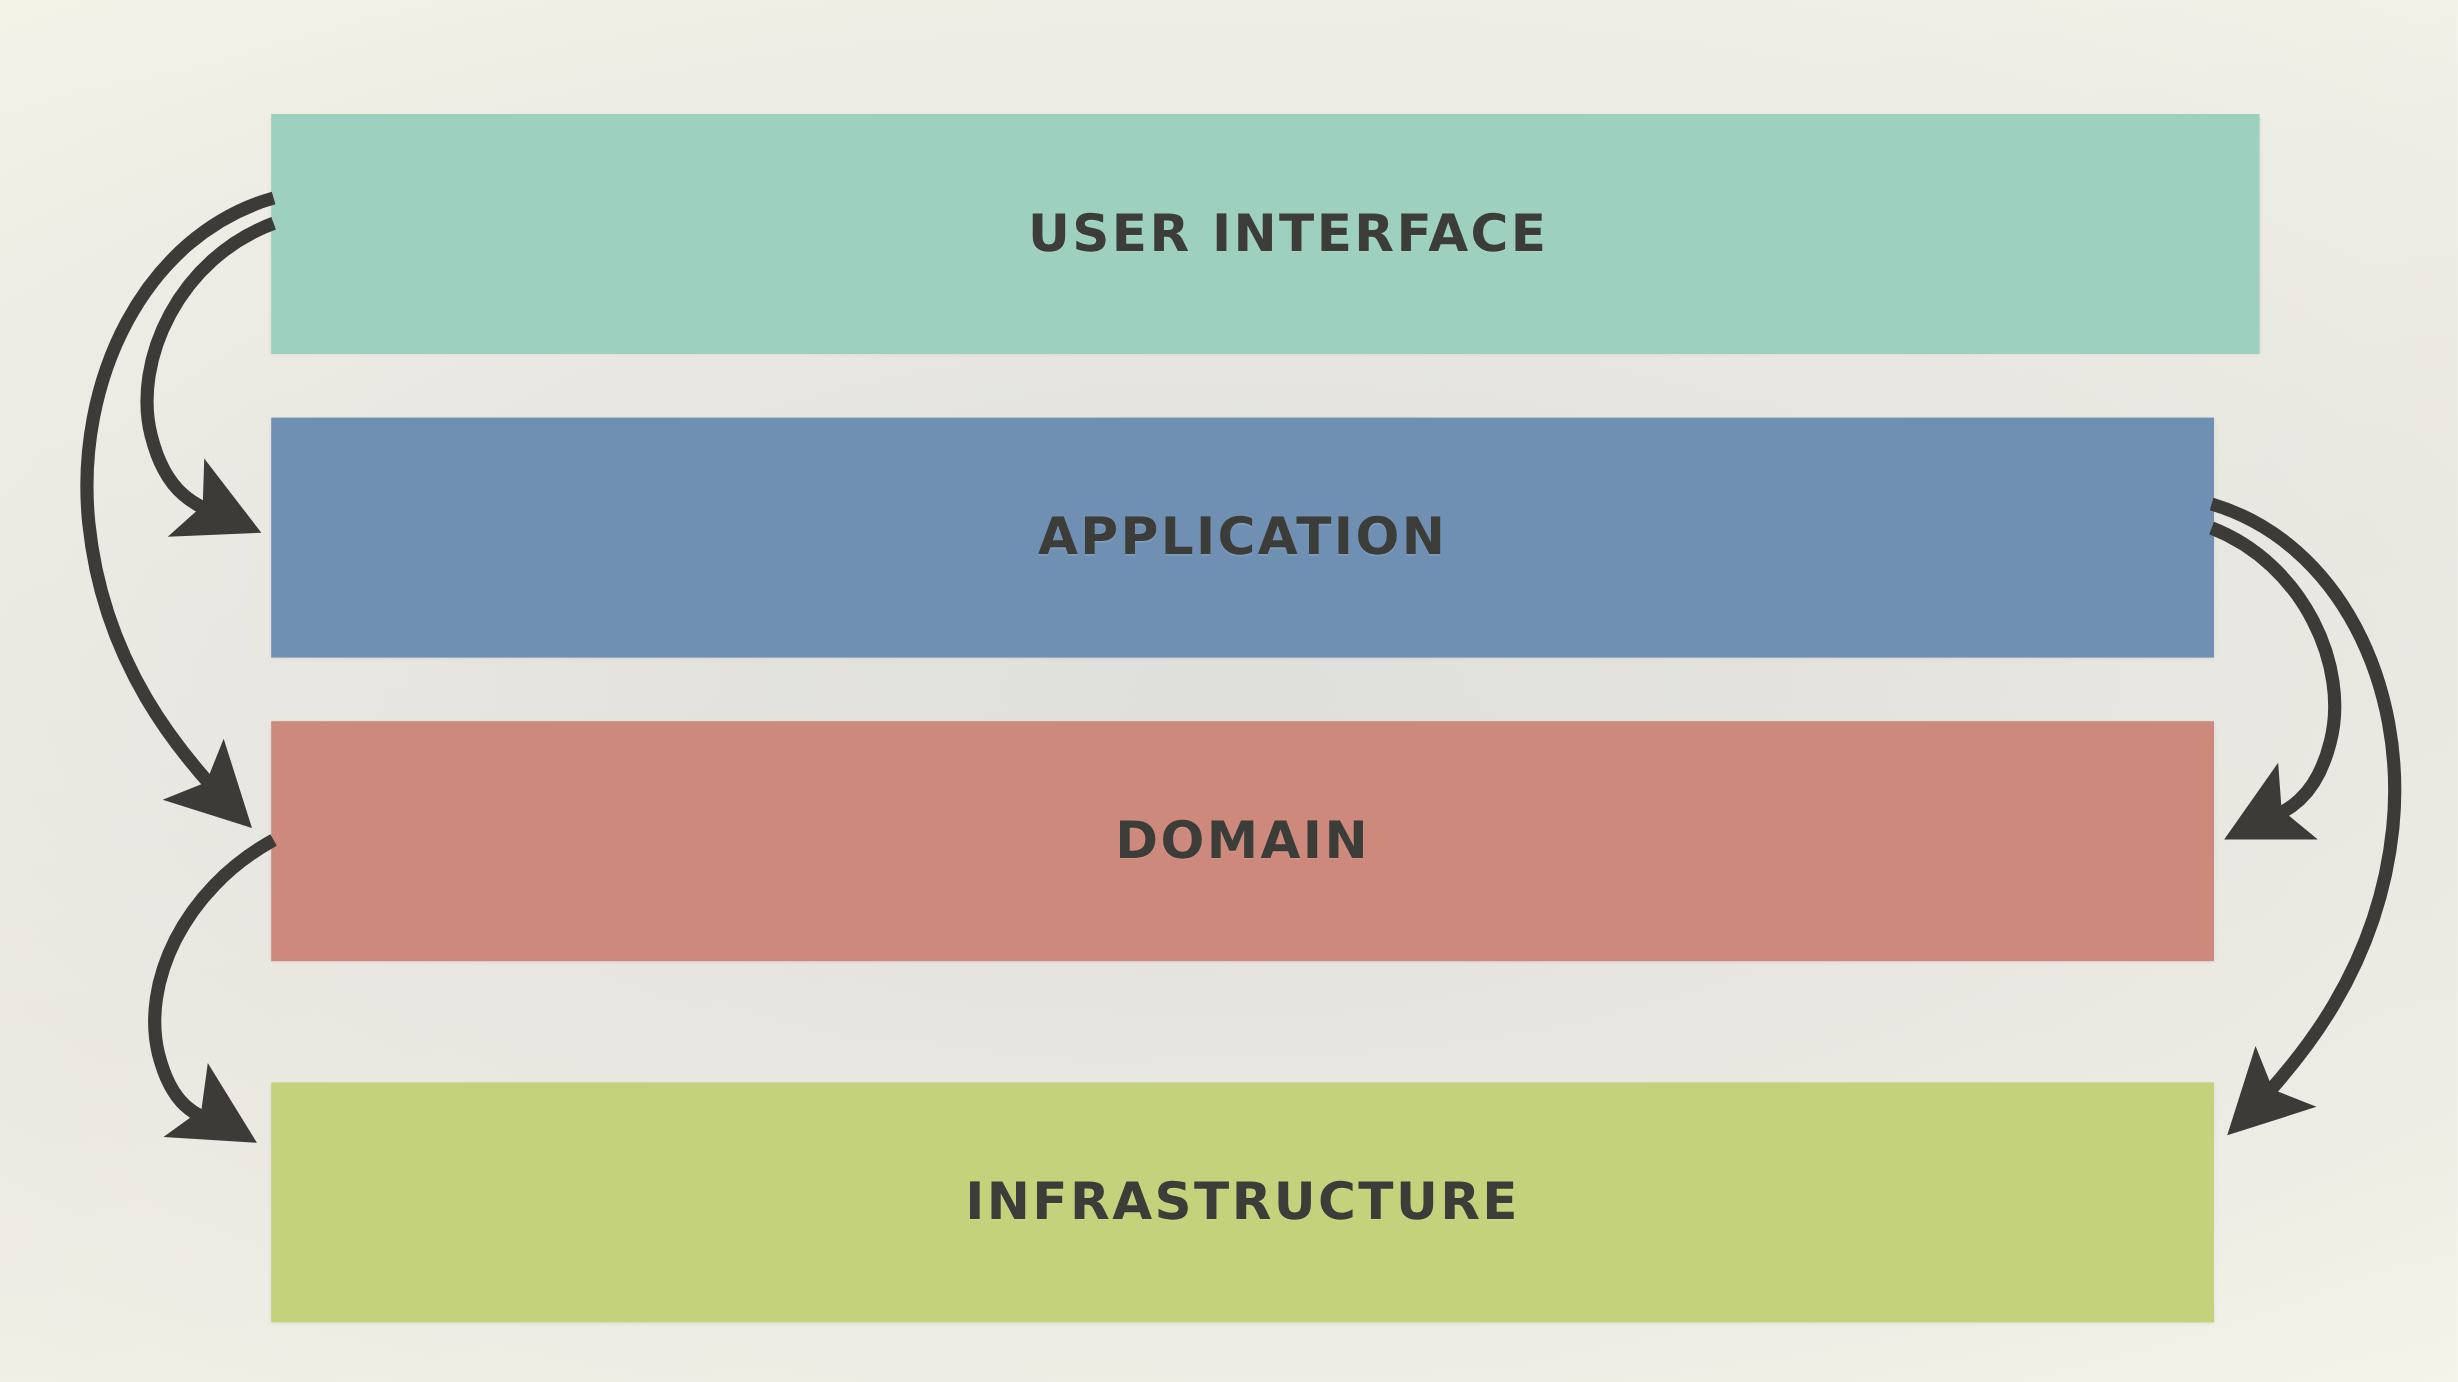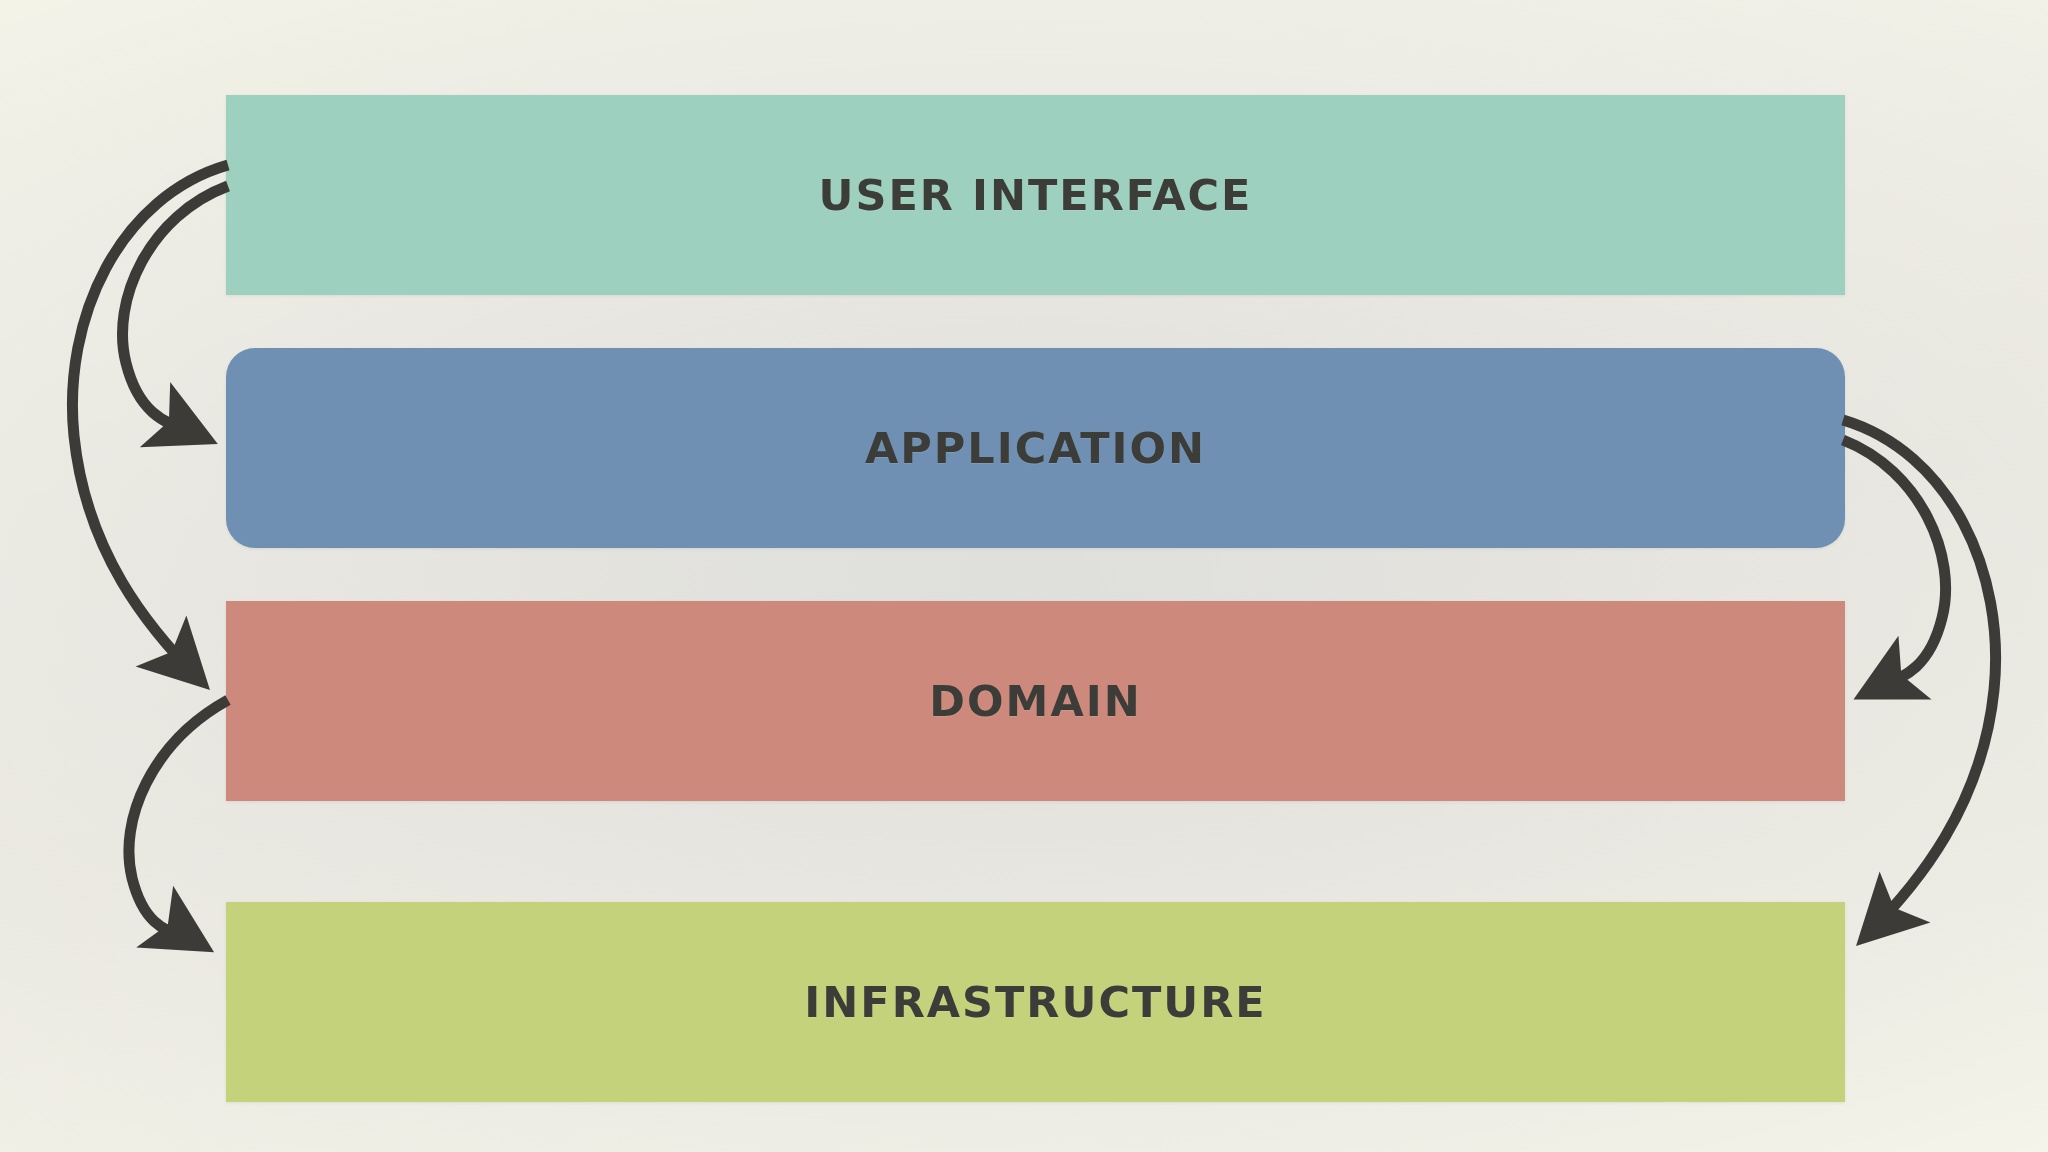--- a/index.html
+++ b/index.html
@@ -86,25 +86,25 @@
       <path d="M 228,165 C 120,196 62,318 74,436 C 86,552 148,628 200,680" marker-end="url(#head)"></path>
 
       <path d="M 228,700 C 152,742 118,820 132,878 C 147,937 177,930 202,945" marker-end="url(#head)"></path>
 
       <path d="M 1843,440 C 1920,470 1958,556 1942,618 C 1927,678 1893,679 1866,693" marker-end="url(#head)"></path>
 
       <path d="M 1843,420 C 1950,452 2006,572 1994,690 C 1982,806 1918,884 1866,936" marker-end="url(#head)"></path>
     </g>
   </svg>
 
-  <div class="band" id="band-ui" style="background-color: rgb(157, 208, 190);">
+  <div class="band" id="band-ui" style="background-color: rgb(157, 208, 190); padding-left: 38px;">
     <span class="band-label" style="color: rgb(60, 60, 56);">USER INTERFACE</span>
   </div>
 
-  <div class="band" id="band-app" style="background-color: rgb(111, 144, 179); border-radius: 29px;">
+  <div class="band" id="band-app" style="background-color: rgb(111, 144, 179);">
     <span class="band-label" style="color: rgb(60, 60, 56);">APPLICATION</span>
   </div>
 
   <div class="band" id="band-domain" style="background-color: rgb(205, 138, 124);">
     <span class="band-label" style="color: rgb(60, 60, 56);">DOMAIN</span>
   </div>
 
   <div class="band" id="band-infra" style="background-color: rgb(197, 210, 124);">
     <span class="band-label" style="color: rgb(60, 60, 56);">INFRASTRUCTURE</span>
   </div>

